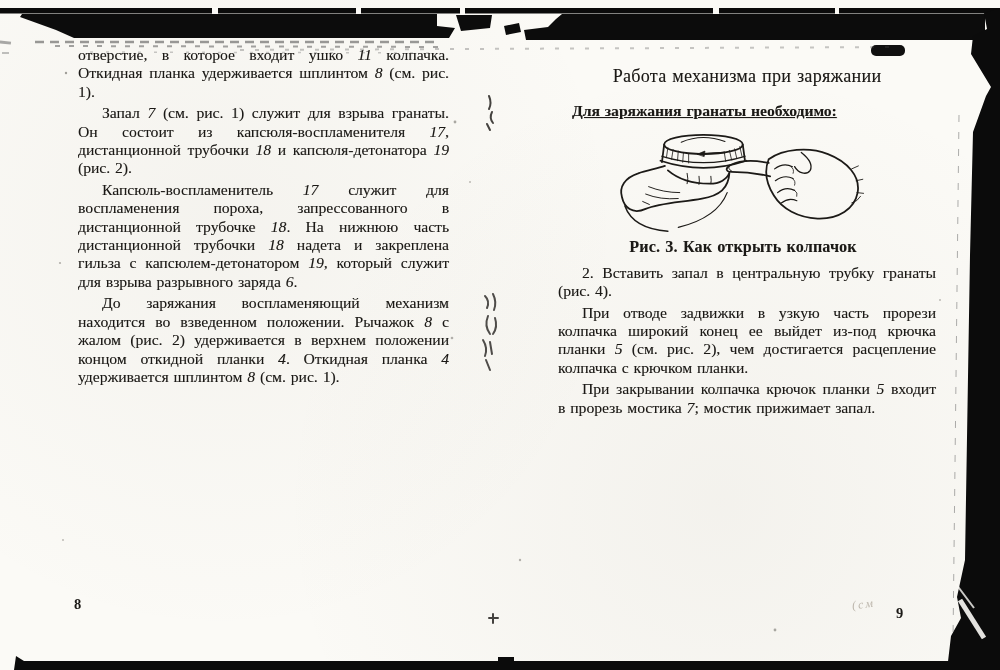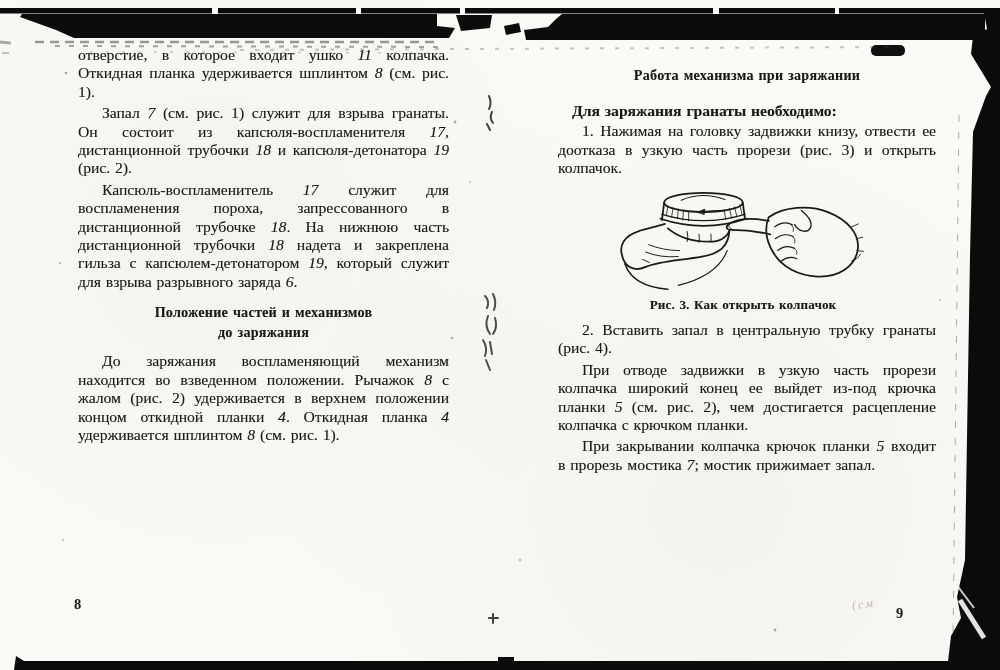--- a/index.html
+++ b/index.html
@@ -10,53 +10,51 @@
       radial-gradient(circle at 22% 35%, rgba(120,110,90,.05), transparent 45%),
       radial-gradient(circle at 72% 75%, rgba(120,110,90,.06), transparent 50%),
       #fbfaf6;
   }
   .col{position:absolute;color:#1b1916;font-size:15.6px;line-height:18.4px;
        text-shadow:.3px .3px 0 rgba(25,22,18,.35);word-spacing:1px;}
   .col-left{left:78px;top:46px;width:371px;}
   .col-right{left:558px;top:66px;width:378px;}
   p.body{margin:0 0 3px 0;text-align:justify;text-indent:24px;}
   p.noindent{text-indent:0;}
-  p.lead{font-weight:bold;text-indent:14px;margin:16px 0 2px 0;}
+  p.lead{font-weight:bold;text-indent:14px;margin:16px 0 2px 0;text-decoration:underline;}
   .fig-num{font-style:italic;}
-  h2.heading{font-size:14px;line-height:20px;font-weight:bold;text-align:center;
+  h2.heading{font-size:18px;line-height:20px;font-weight:normal;text-align:center;
              margin:12px 0 9px 0;letter-spacing:.3px;}
   h2.heading-right{margin:0 0 6px 0;}
   figure.illus{margin:4px 0 2px 58px;width:252px;}
   figure.illus svg{display:block;}
-  figcaption.caption{font-size:13px;font-weight:bold;text-align:center;
+  figcaption.caption{font-size:16px;font-weight:bold;text-align:center;
        margin:2px 0 7px 30px;width:310px;letter-spacing:.2px;}
   .pagenum{position:absolute;font-size:14.5px;font-weight:bold;color:#1b1916;}
   .pagenum-left{left:74px;top:596px;}
   .pagenum-right{left:896px;top:605px;}
   .pencil{position:absolute;left:852px;top:597px;color:#aaa296;font-size:12px;
           font-style:italic;transform:rotate(-7deg);opacity:.75;letter-spacing:2px;}
   svg.artifacts{position:absolute;left:0;top:0;pointer-events:none;}
 </style>
 </head>
 <body>
 
 <div class="stage">
 
   <div class="col col-left">
     <p class="body noindent"><span>отверстие, в которое входит ушко </span><span class="fig-num">11</span><span> колпачка. Откидная планка удерживается шплинтом </span><span class="fig-num">8</span><span> (см. рис. 1).</span></p>
     <p class="body"><span>Запал </span><span class="fig-num">7</span><span> (см. рис. 1) служит для взрыва гранаты. Он состоит из капсюля-воспламенителя </span><span class="fig-num">17</span><span>, дистанционной трубочки </span><span class="fig-num">18</span><span> и капсюля-детонатора </span><span class="fig-num">19</span><span> (рис. 2).</span></p>
     <p class="body"><span>Капсюль-воспламенитель </span><span class="fig-num">17</span><span> служит для воспламенения пороха, запрессованного в дистанционной трубочке </span><span class="fig-num">18</span><span>. На нижнюю часть дистанционной трубочки </span><span class="fig-num">18</span><span> надета и закреплена гильза с капсюлем-детонатором </span><span class="fig-num">19</span><span>, который служит для взрыва разрывного заряда </span><span class="fig-num">6</span><span>.</span></p>
-    <h2 class="heading"><span>Положение частей и механизмов</span><br><span>до заряжания</span></h2>
     <p class="body"><span>До заряжания воспламеняющий механизм находится во взведенном положении. Рычажок </span><span class="fig-num">8</span><span> с жалом (рис. 2) удерживается в верхнем положении концом откидной планки </span><span class="fig-num">4</span><span>. Откидная планка </span><span class="fig-num">4</span><span> удерживается шплинтом </span><span class="fig-num">8</span><span> (см. рис. 1).</span></p>
   </div>
 
   <div class="col col-right">
     <h2 class="heading heading-right">Работа механизма при заряжании</h2>
     <p class="lead">Для заряжания гранаты необходимо:</p>
-    <p class="body"><span>1. Нажимая на головку задвижки книзу, отвести ее доотказа в узкую часть прорези (рис. 3) и открыть колпачок.</span></p>
 
     <figure class="illus">
       <svg viewBox="0 0 340 150" width="252" height="112" aria-hidden="true">
         <g fill="none" stroke="#1c1a17" stroke-width="2.4" stroke-linecap="round" stroke-linejoin="round">
 
           <ellipse cx="118" cy="27" rx="53" ry="13"></ellipse>
           <path d="M88,24 Q116,12 147,23" stroke-width="1.4"></path>
           <path d="M65,27 L62,51"></path>
           <path d="M171,27 L174,49"></path>
           <path d="M62,43 Q118,60 174,43" stroke-width="1.8"></path>

